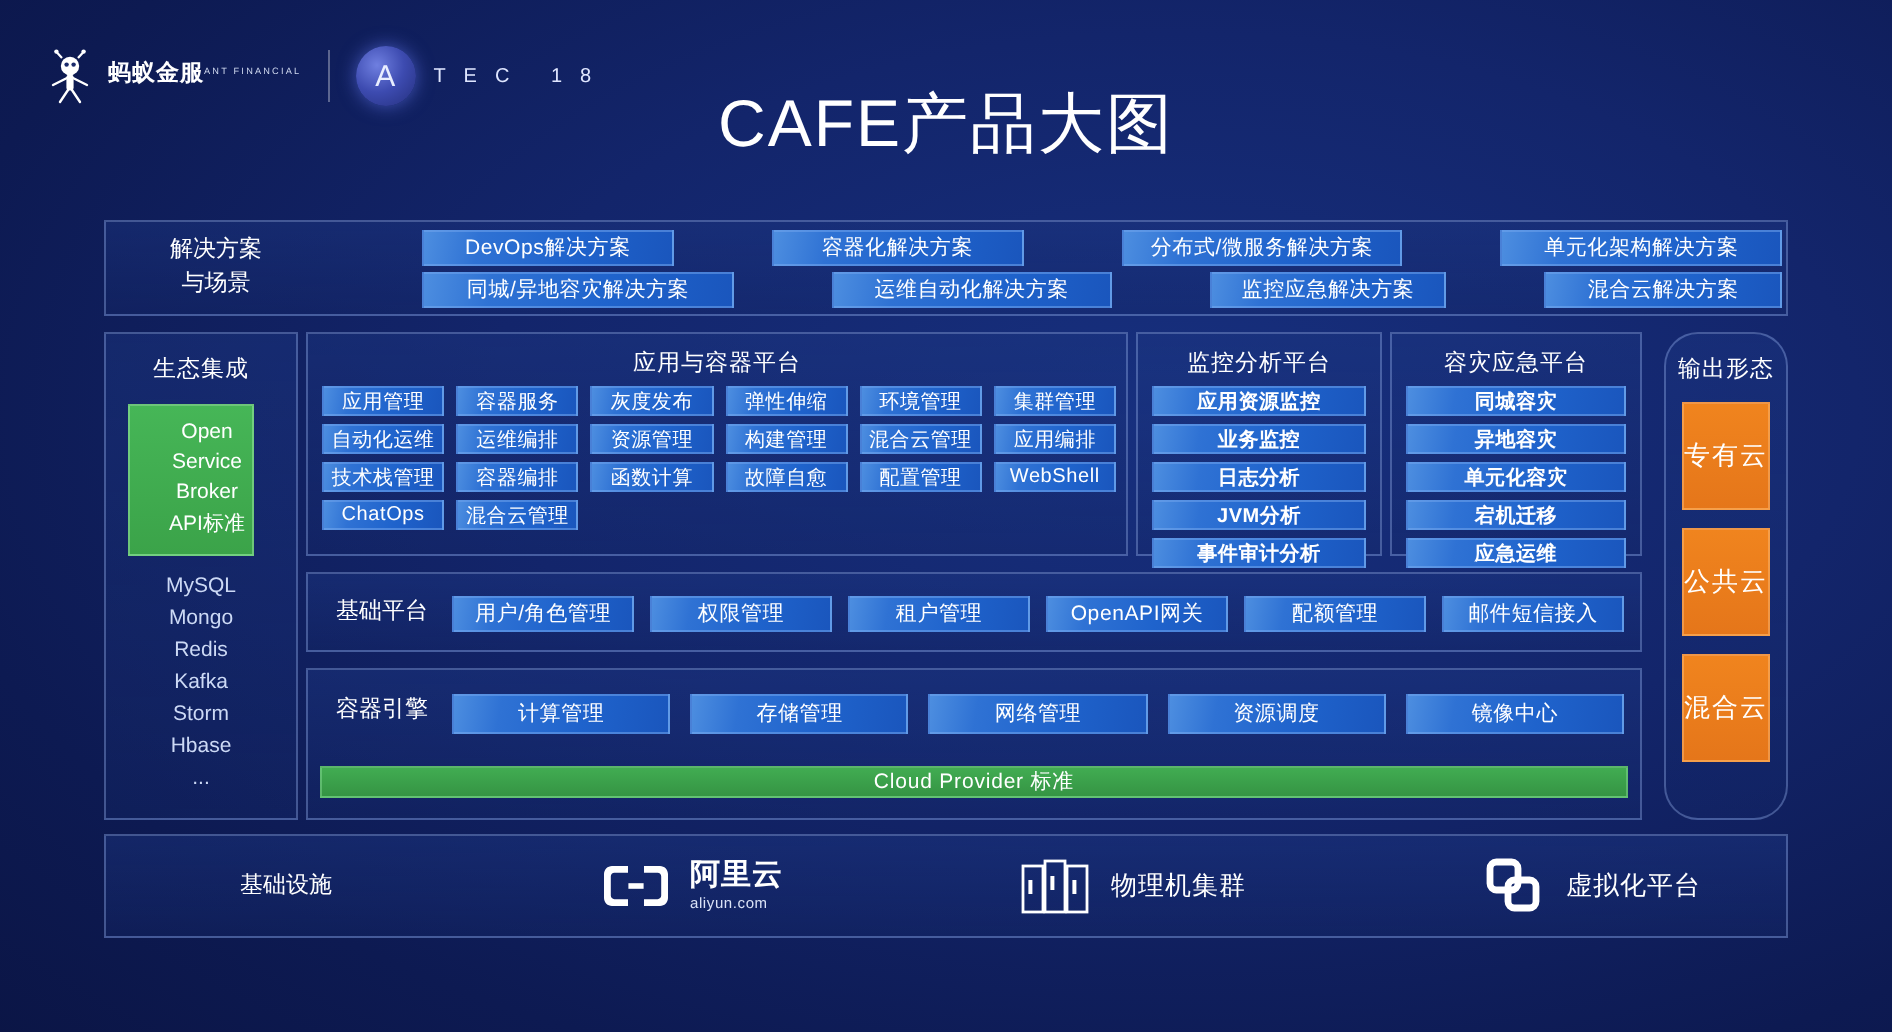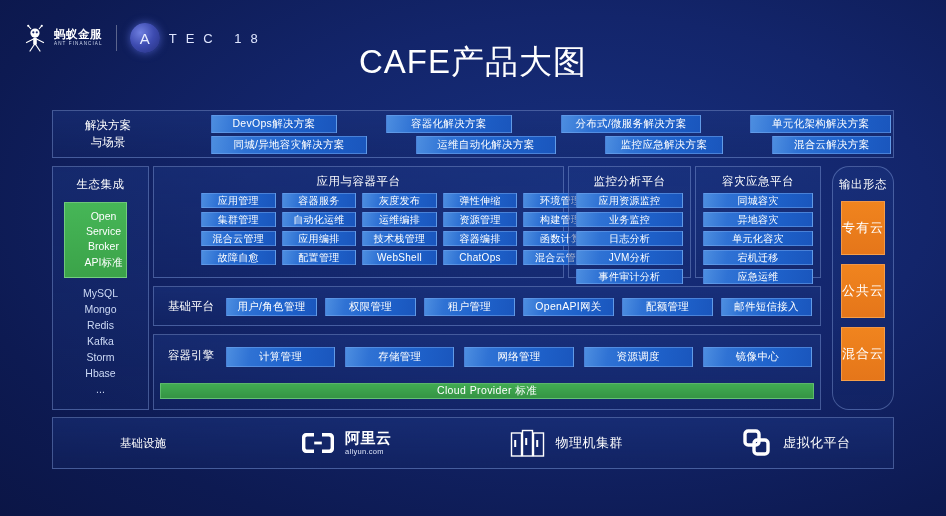--- a/index.html
+++ b/index.html
@@ -12,31 +12,31 @@
     background:
       radial-gradient(ellipse 900px 500px at 62% 40%, #17307f 0%, #13256b 38%, #0d1a52 70%, #0a1340 100%),
       #0a1240;
     color: #ffffff;
     position: relative;
   }
   
   #header { position: absolute; left: 22px; top: 18px; height: 40px; display: flex; align-items: center; }
   .ant-logo { display: flex; align-items: center; gap: 6px; }
   .ant-mark { width: 26px; height: 28px; }
-  .ant-text { display: flex; flex-direction: column; line-height: 1; }
+  .ant-text { display: flex; flex-direction: row; line-height: 1; }
   .ant-cn { font-size: 11.5px; font-weight: 700; letter-spacing: .5px; color: #fff; }
   .ant-en { font-size: 4.6px; letter-spacing: 1.1px; color: #cfd8ef; margin-top: 2px; }
   .hdr-div { width: 1px; height: 26px; background: rgba(255,255,255,.32); margin: 0 13px; }
   .atec { display: flex; align-items: center; gap: 9px; }
   .atec-circle { width: 30px; height: 30px; border-radius: 50%;
     background: radial-gradient(circle at 35% 32%, #6f7fe0 0%, #3d4bb0 48%, #242f7d 100%);
     display: flex; align-items: center; justify-content: center;
     box-shadow: 0 0 9px rgba(110,130,255,.55); }
   .atec-a { font-size: 15px; color: #e9eeff; font-weight: 400; line-height: 1; }
-  .atec-letters { font-size: 13px; letter-spacing: 9px; color: #dfe6ff; font-weight: 300; }
+  .atec-letters { font-size: 10px; letter-spacing: 9px; color: #dfe6ff; font-weight: 300; }
 
   #title { position: absolute; left: 0; top: 40px; width: 946px; text-align: center;
     font-size: 33px; font-weight: 400; letter-spacing: 1px; color: #ffffff; }
 
   
   .panel { position: absolute; border: 1px solid rgba(150,175,235,.38);
     background: linear-gradient(180deg, rgba(28,54,130,.45) 0%, rgba(20,40,105,.35) 100%); }
   .panel-title { text-align: center; font-size: 11.5px; color: #ffffff; letter-spacing: .5px; }
   .side-label { display: flex; align-items: center; justify-content: center;
     font-size: 11.5px; color: #ffffff; text-align: center; line-height: 1.45; }
@@ -63,27 +63,27 @@
   #eco-title { margin-top: 10px; }
   #osb-box { margin: 10px 21px 0 11px; background: linear-gradient(180deg,#46b657 0%,#3ba349 100%);
     border: 1px solid rgba(170,240,180,.45); padding: 6px 0 7px 16px; }
   #osb-box div { text-align: center; font-size: 10.5px; color: #ffffff; line-height: 1.45; }
   #eco-list { margin-top: 8px; }
   #eco-list div { text-align: center; font-size: 10.5px; color: #ccd9f5; line-height: 1.52; }
 
   #app-panel { left: 153px; top: 166px; width: 411px; height: 112px; }
   #app-title { margin-top: 7px; }
   #app-grid { position: absolute; left: 7px; top: 26px; width: 397px;
-    display: grid; grid-template-columns: repeat(5, 1fr); gap: 4px 6px; margin-left: 40px; }
+    display: grid; grid-template-columns: repeat(6, 1fr); gap: 4px 6px; }
   #app-grid .chip { height: 15px; font-size: 10px; }
 
   #mon-panel { left: 568px; top: 166px; width: 123px; height: 112px; }
   #dis-panel { left: 695px; top: 166px; width: 126px; height: 112px; }
   .mini-title { margin-top: 7px; }
-  .mini-list { position: absolute; left: 7px; top: 26px; right: 7px; display: flex; flex-direction: column; gap: 4px; }
+  .mini-list { position: absolute; left: 7px; top: 26px; right: 7px; display: flex; flex-direction: column; gap: 4px; font-weight: bold; }
   .mini-list .chip { height: 15px; font-size: 10px; }
 
   #out-panel { left: 832px; top: 166px; width: 62px; height: 244px; border-radius: 17px; }
   #out-title { margin-top: 10px; }
   .cloud-box { margin: 9px 8px 0 8px; height: 54px;
     background: linear-gradient(180deg, #f0841e 0%, #e5761a 100%);
     border: 1px solid rgba(255,200,140,.4);
     display: flex; align-items: center; justify-content: center;
     font-size: 13px; color: #ffffff; letter-spacing: 1px; }
 

